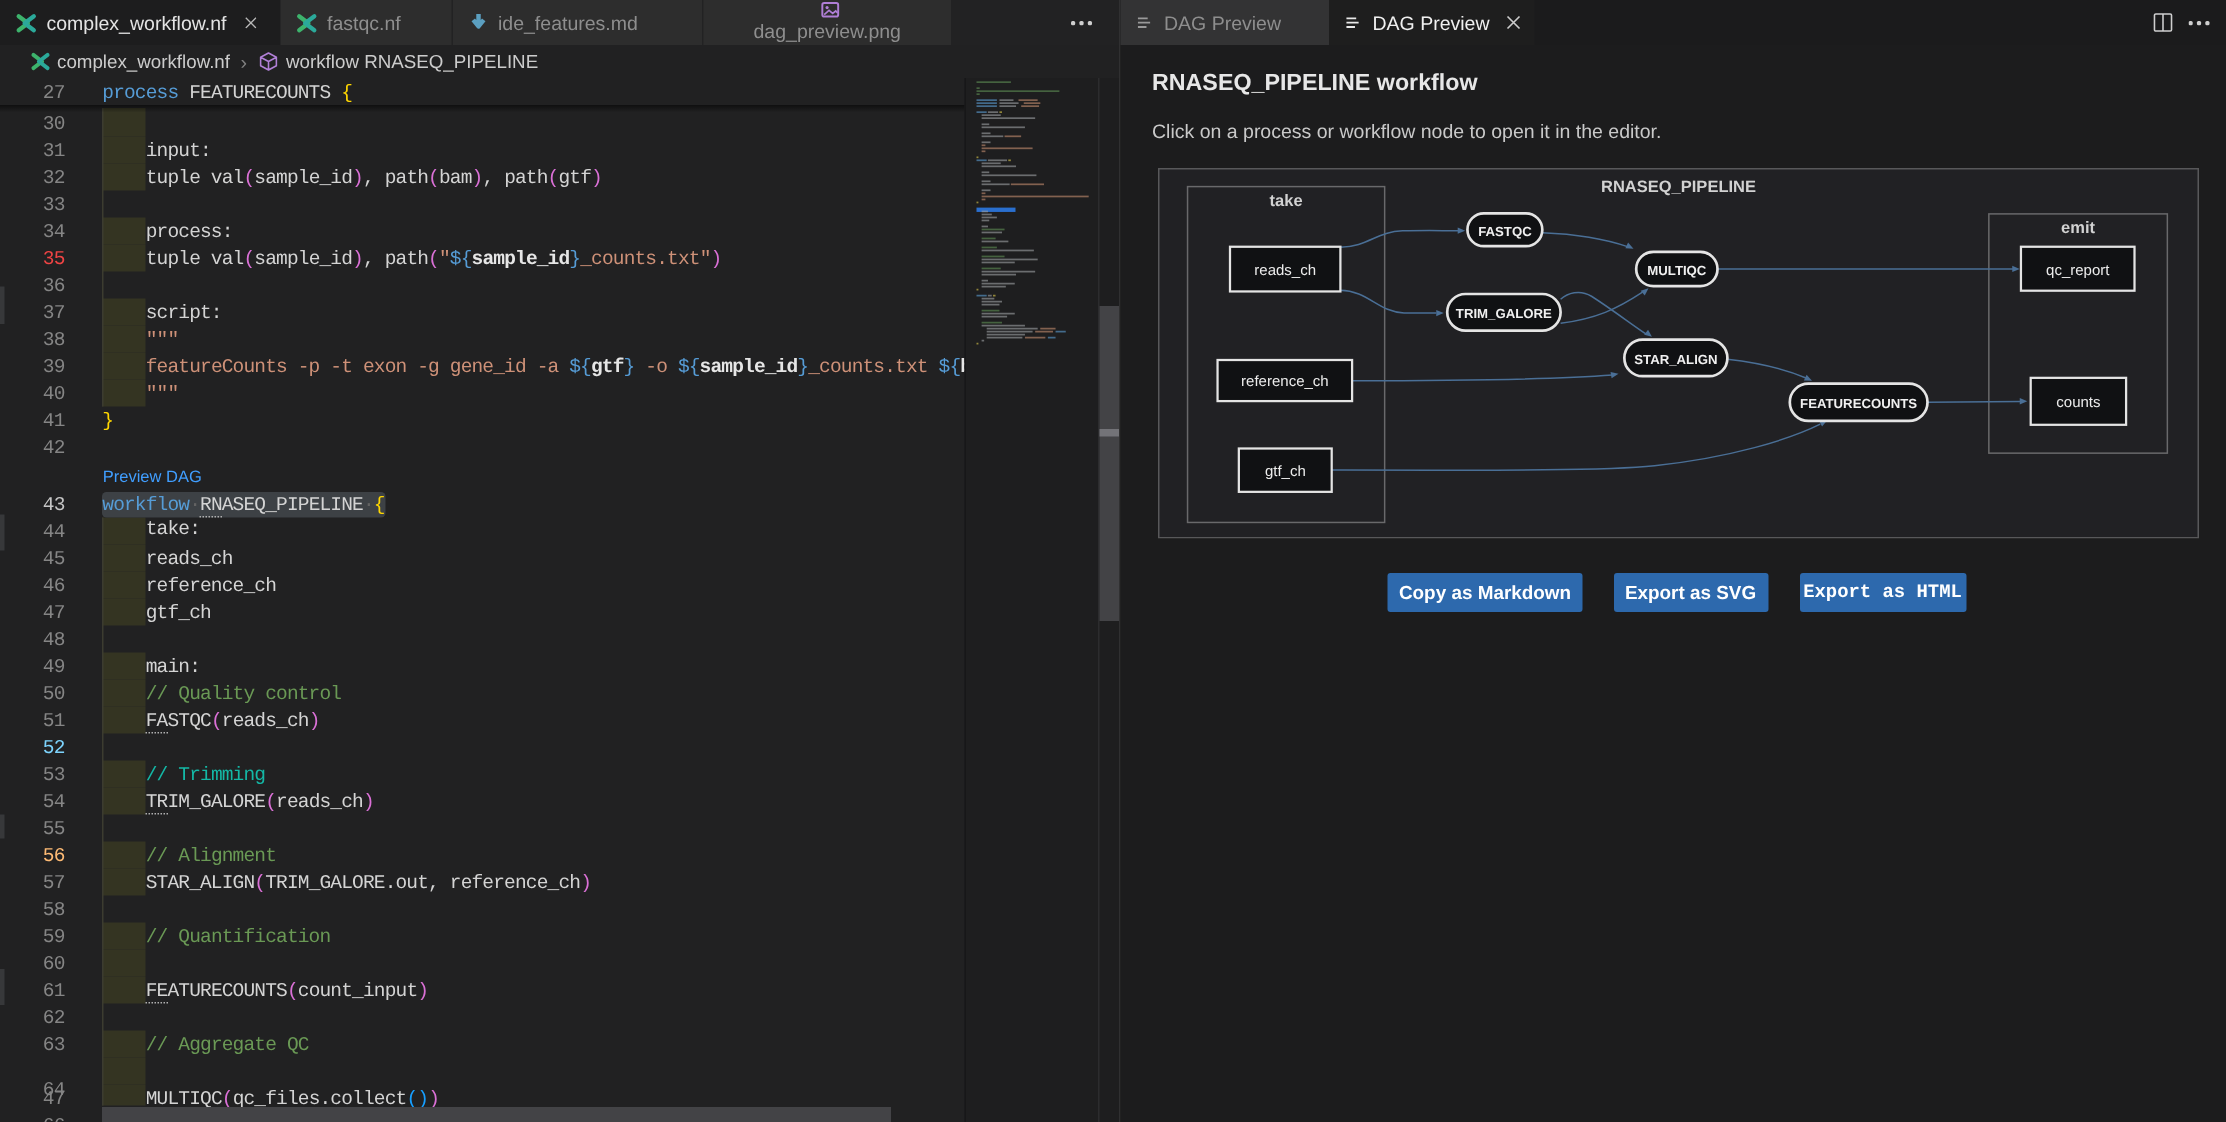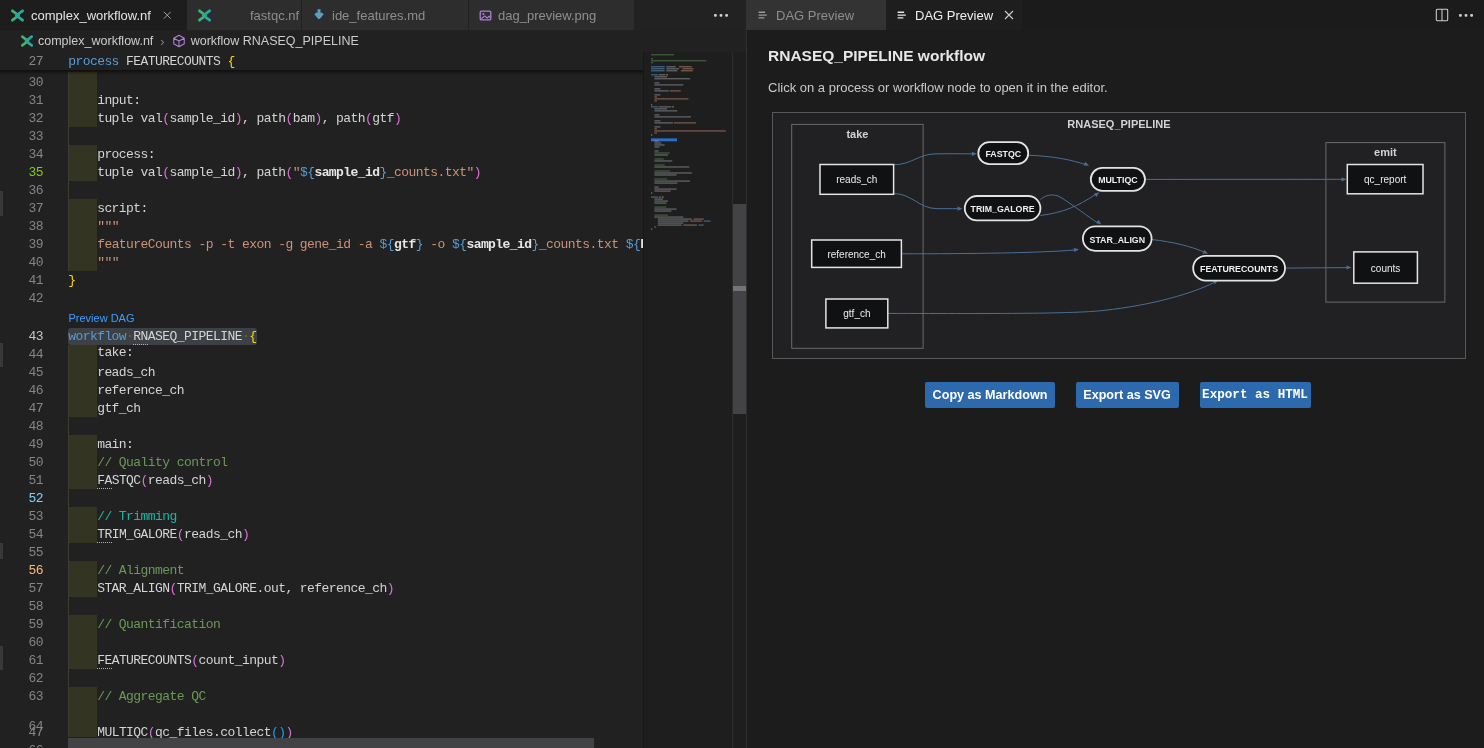--- a/index.html
+++ b/index.html
@@ -50,38 +50,38 @@
           <svg width="15" height="15" viewBox="0 0 16 16">
       <path d="M2.6,3 L9.2,8 L2.6,13" fill="none" stroke="#3db36c" stroke-width="3" stroke-linecap="round" stroke-linejoin="round"></path>
       <path d="M13.4,3 L6.8,8 L13.4,13" fill="none" stroke="#2ba99a" stroke-width="3" stroke-linecap="round" stroke-linejoin="round"></path>
     </svg>
         </span>
     <span>complex_workflow.nf</span>
     <svg width="8.5" height="8.5" viewBox="0 0 10 10" style="margin-left:12px">
           <path d="M1,1 L9,9 M9,1 L1,9" stroke="#b6b6b6" stroke-width="1.0"></path>
         </svg>
   </div>
-  <div class="tab" style="left:187px;width:115px;background:#2d2d2d;border-right:1px solid #222223;gap:32px;">
+  <div class="tab" style="left:187px;width:115px;background:#2d2d2d;border-right:1px solid #222223;">
     <span class="ticon">
           <svg width="15" height="15" viewBox="0 0 16 16">
       <path d="M2.6,3 L9.2,8 L2.6,13" fill="none" stroke="#3db36c" stroke-width="3" stroke-linecap="round" stroke-linejoin="round"></path>
       <path d="M13.4,3 L6.8,8 L13.4,13" fill="none" stroke="#2ba99a" stroke-width="3" stroke-linecap="round" stroke-linejoin="round"></path>
     </svg>
         </span>
     <span>fastqc.nf</span>
   </div>
   <div class="tab" style="left:302px;width:167px;background:#2d2d2d;border-right:1px solid #222223;">
     <span class="ticon">
           <svg width="14" height="14" viewBox="0 0 16 16">
       <path d="M8,1.5 L8,8.5 M4,6 L8,11 L12,6" fill="none" stroke="#5b9fc0" stroke-width="3.4" stroke-linejoin="round"></path>
     </svg>
         </span>
     <span>ide_features.md</span>
   </div>
-  <div class="tab" style="left:469px;width:165px;background:#2d2d2d;">
+  <div class="tab" style="left:469px;width:165px;background:#2d2d2d;flex-direction:column;">
     <span class="ticon">
           <svg width="13" height="13" viewBox="0 0 16 16">
       <rect x="1.5" y="2.5" width="13" height="11" rx="1.5" fill="none" stroke="#b07fd6" stroke-width="1.6"></rect>
       <circle cx="5.4" cy="6.2" r="1.3" fill="#b07fd6"></circle>
       <path d="M3,12 L7,8.5 L10,11 L12.5,9 L14,10.5" fill="none" stroke="#b07fd6" stroke-width="1.4"></path>
     </svg>
         </span>
     <span>dag_preview.png</span>
   </div>
   <svg class="abs" style="left:714px;top:13px;" width="18" height="5">
@@ -138,21 +138,21 @@
   <div style="position:absolute;left:68px;top:20.3px;width:1px;height:199px;background:#3c3c30;"></div>
   <div style="position:absolute;left:68px;top:293.3px;width:1px;height:391.7px;background:#3c3c30;"></div>
   <div id="sel43"></div>
   <div id="codeclip">
     <div style="position:absolute;left:0;top:-52px;width:100%;height:800px;">
 <div class="ln" style="top:73.3px;color:#858585">30</div>
 <div class="ln" style="top:91.3px;color:#858585">31</div>
 <div class="ln" style="top:109.3px;color:#858585">32</div>
 <div class="ln" style="top:127.3px;color:#858585">33</div>
 <div class="ln" style="top:145.3px;color:#858585">34</div>
-<div class="ln" style="top:163.3px;color:#84cc16">35</div>
+<div class="ln" style="top:163.3px;color:#ef4444">35</div>
 <div class="ln" style="top:181.3px;color:#858585">36</div>
 <div class="ln" style="top:199.3px;color:#858585">37</div>
 <div class="ln" style="top:217.3px;color:#858585">38</div>
 <div class="ln" style="top:235.3px;color:#858585">39</div>
 <div class="ln" style="top:253.3px;color:#858585">40</div>
 <div class="ln" style="top:271.3px;color:#858585">41</div>
 <div class="ln" style="top:289.3px;color:#858585">42</div>
 <div class="ln" style="top:327.3px;color:#c6c6c6">43</div>
 <div class="ln" style="top:345.3px;color:#858585">44</div>
 <div class="ln" style="top:363.3px;color:#858585">45</div>

